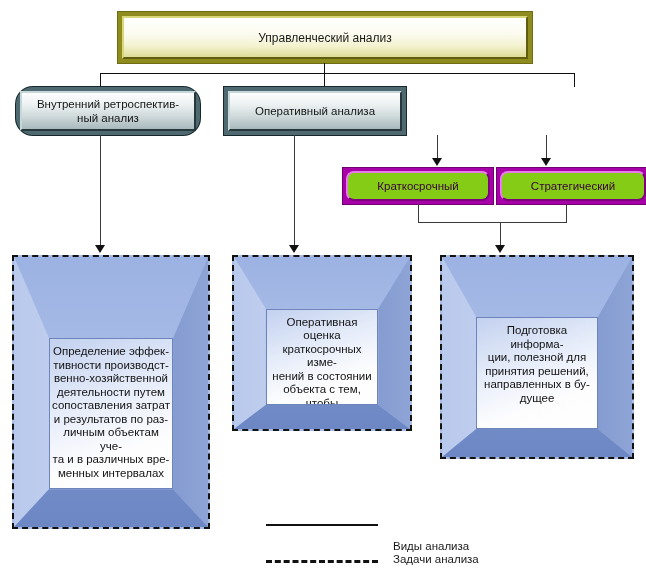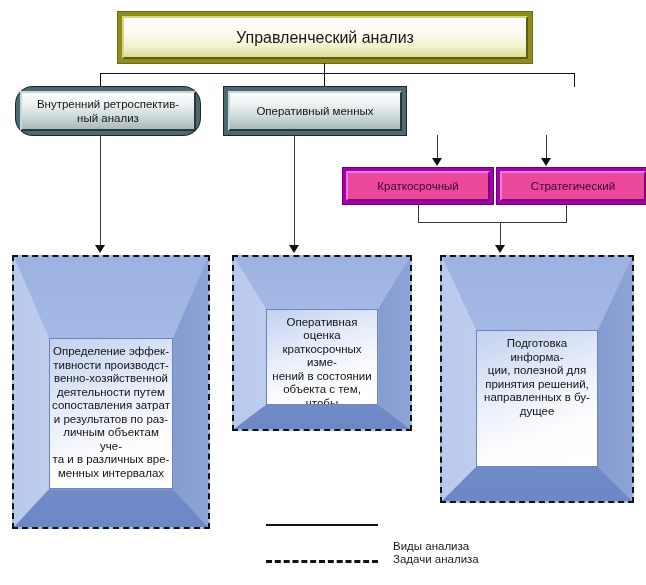--- a/index.html
+++ b/index.html
@@ -23,21 +23,21 @@
   }
   .olive-box .inner{
     height:100%;
     box-sizing:border-box;
     border-top:2px solid #d9d77a;
     border-left:2px solid #d9d77a;
     border-bottom:2px solid #5f5d10;
     border-right:2px solid #5f5d10;
     background:linear-gradient(180deg,#ffffff 0%,#fbfbef 42%,#f3f2cf 72%,#dedc96 100%);
     display:flex;align-items:center;justify-content:center;
-    color:#1a1a1a;font-size:16px;
+    color:#1a1a1a;font-size:12px;
   }
 
   
   .slate-box{
     background:#4e6a70;
     padding:4px;
     box-shadow:0 0 0 1px #16282c;
   }
   .slate-box .inner{
     height:100%;
@@ -58,23 +58,23 @@
     padding:3px;
     box-shadow:0 0 0 1px #700070;
   }
   .magenta-box .inner{
     height:100%;
     box-sizing:border-box;
     border-top:2px solid #e77de7;
     border-left:2px solid #e77de7;
     border-bottom:2px solid #7d007d;
     border-right:2px solid #7d007d;
-    background:#ec4899;
+    background:#84cc16;
     display:flex;align-items:center;justify-content:center;
-    color:#3a003a;font-size:11.5px;
+    color:#3a003a;font-size:11.5px;border-radius:8px;
   }
 
   
   .dash-box{
     border:2px dashed #121212;
     background:#a9bde6;
     position:absolute;
     box-sizing:border-box;
   }
   
@@ -143,21 +143,21 @@
   <div class="ln h" style="left:100px;top:73px;width:474px;"></div>
   <div class="ln v" style="left:100px;top:73px;height:14px;"></div>
   <div class="ln v" style="left:324px;top:73px;height:14px;"></div>
   <div class="ln v" style="left:574px;top:73px;height:14px;"></div>
 
   <div class="node slate-box" style="left:16px;top:87px;width:184px;height:48px;border-radius:17px;">
     <div class="inner">Внутренний ретроспектив-<br>ный анализ</div>
   </div>
 
   <div class="node slate-box" style="left:224px;top:87px;width:182px;height:48px;">
-    <div class="inner">Оперативный менных</div>
+    <div class="inner">Оперативный анализа</div>
   </div>
 
 
   <div class="ln v thin" style="left:437px;top:135px;height:27px;"></div>
   <div class="arrowhead" style="left:432px;top:158px;"></div>
   <div class="ln v thin" style="left:546px;top:135px;height:27px;"></div>
   <div class="arrowhead" style="left:541px;top:158px;"></div>
 
   <div class="node magenta-box" style="left:343px;top:168px;width:150px;height:36px;">
     <div class="inner">Краткосрочный</div>
@@ -193,21 +193,21 @@
     <div class="face top"></div>
     <div class="face left"></div>
     <div class="face right"></div>
     <div class="face bottom"></div>
     <div class="well">
       <p>Оперативная оценка<br>краткосрочных изме-<br>нений в состоянии<br>объекта с тем, чтобы<br>показать, насколько<br>фактическое положе-<br>ние дел отличается от<br>желаемого</p>
 
     </div>
   </div>
 
-  <div class="dash-box" style="left:440px;top:255px;width:194px;height:248px;">
+  <div class="dash-box" style="left:440px;top:255px;width:194px;height:204px;">
     <div class="face top"></div>
     <div class="face left"></div>
     <div class="face right"></div>
     <div class="face bottom"></div>
     <div class="well">
       <p>Подготовка информа-<br>ции, полезной для<br>принятия решений,<br>направленных в бу-<br>дущее</p>
     </div>
   </div>
 
 

